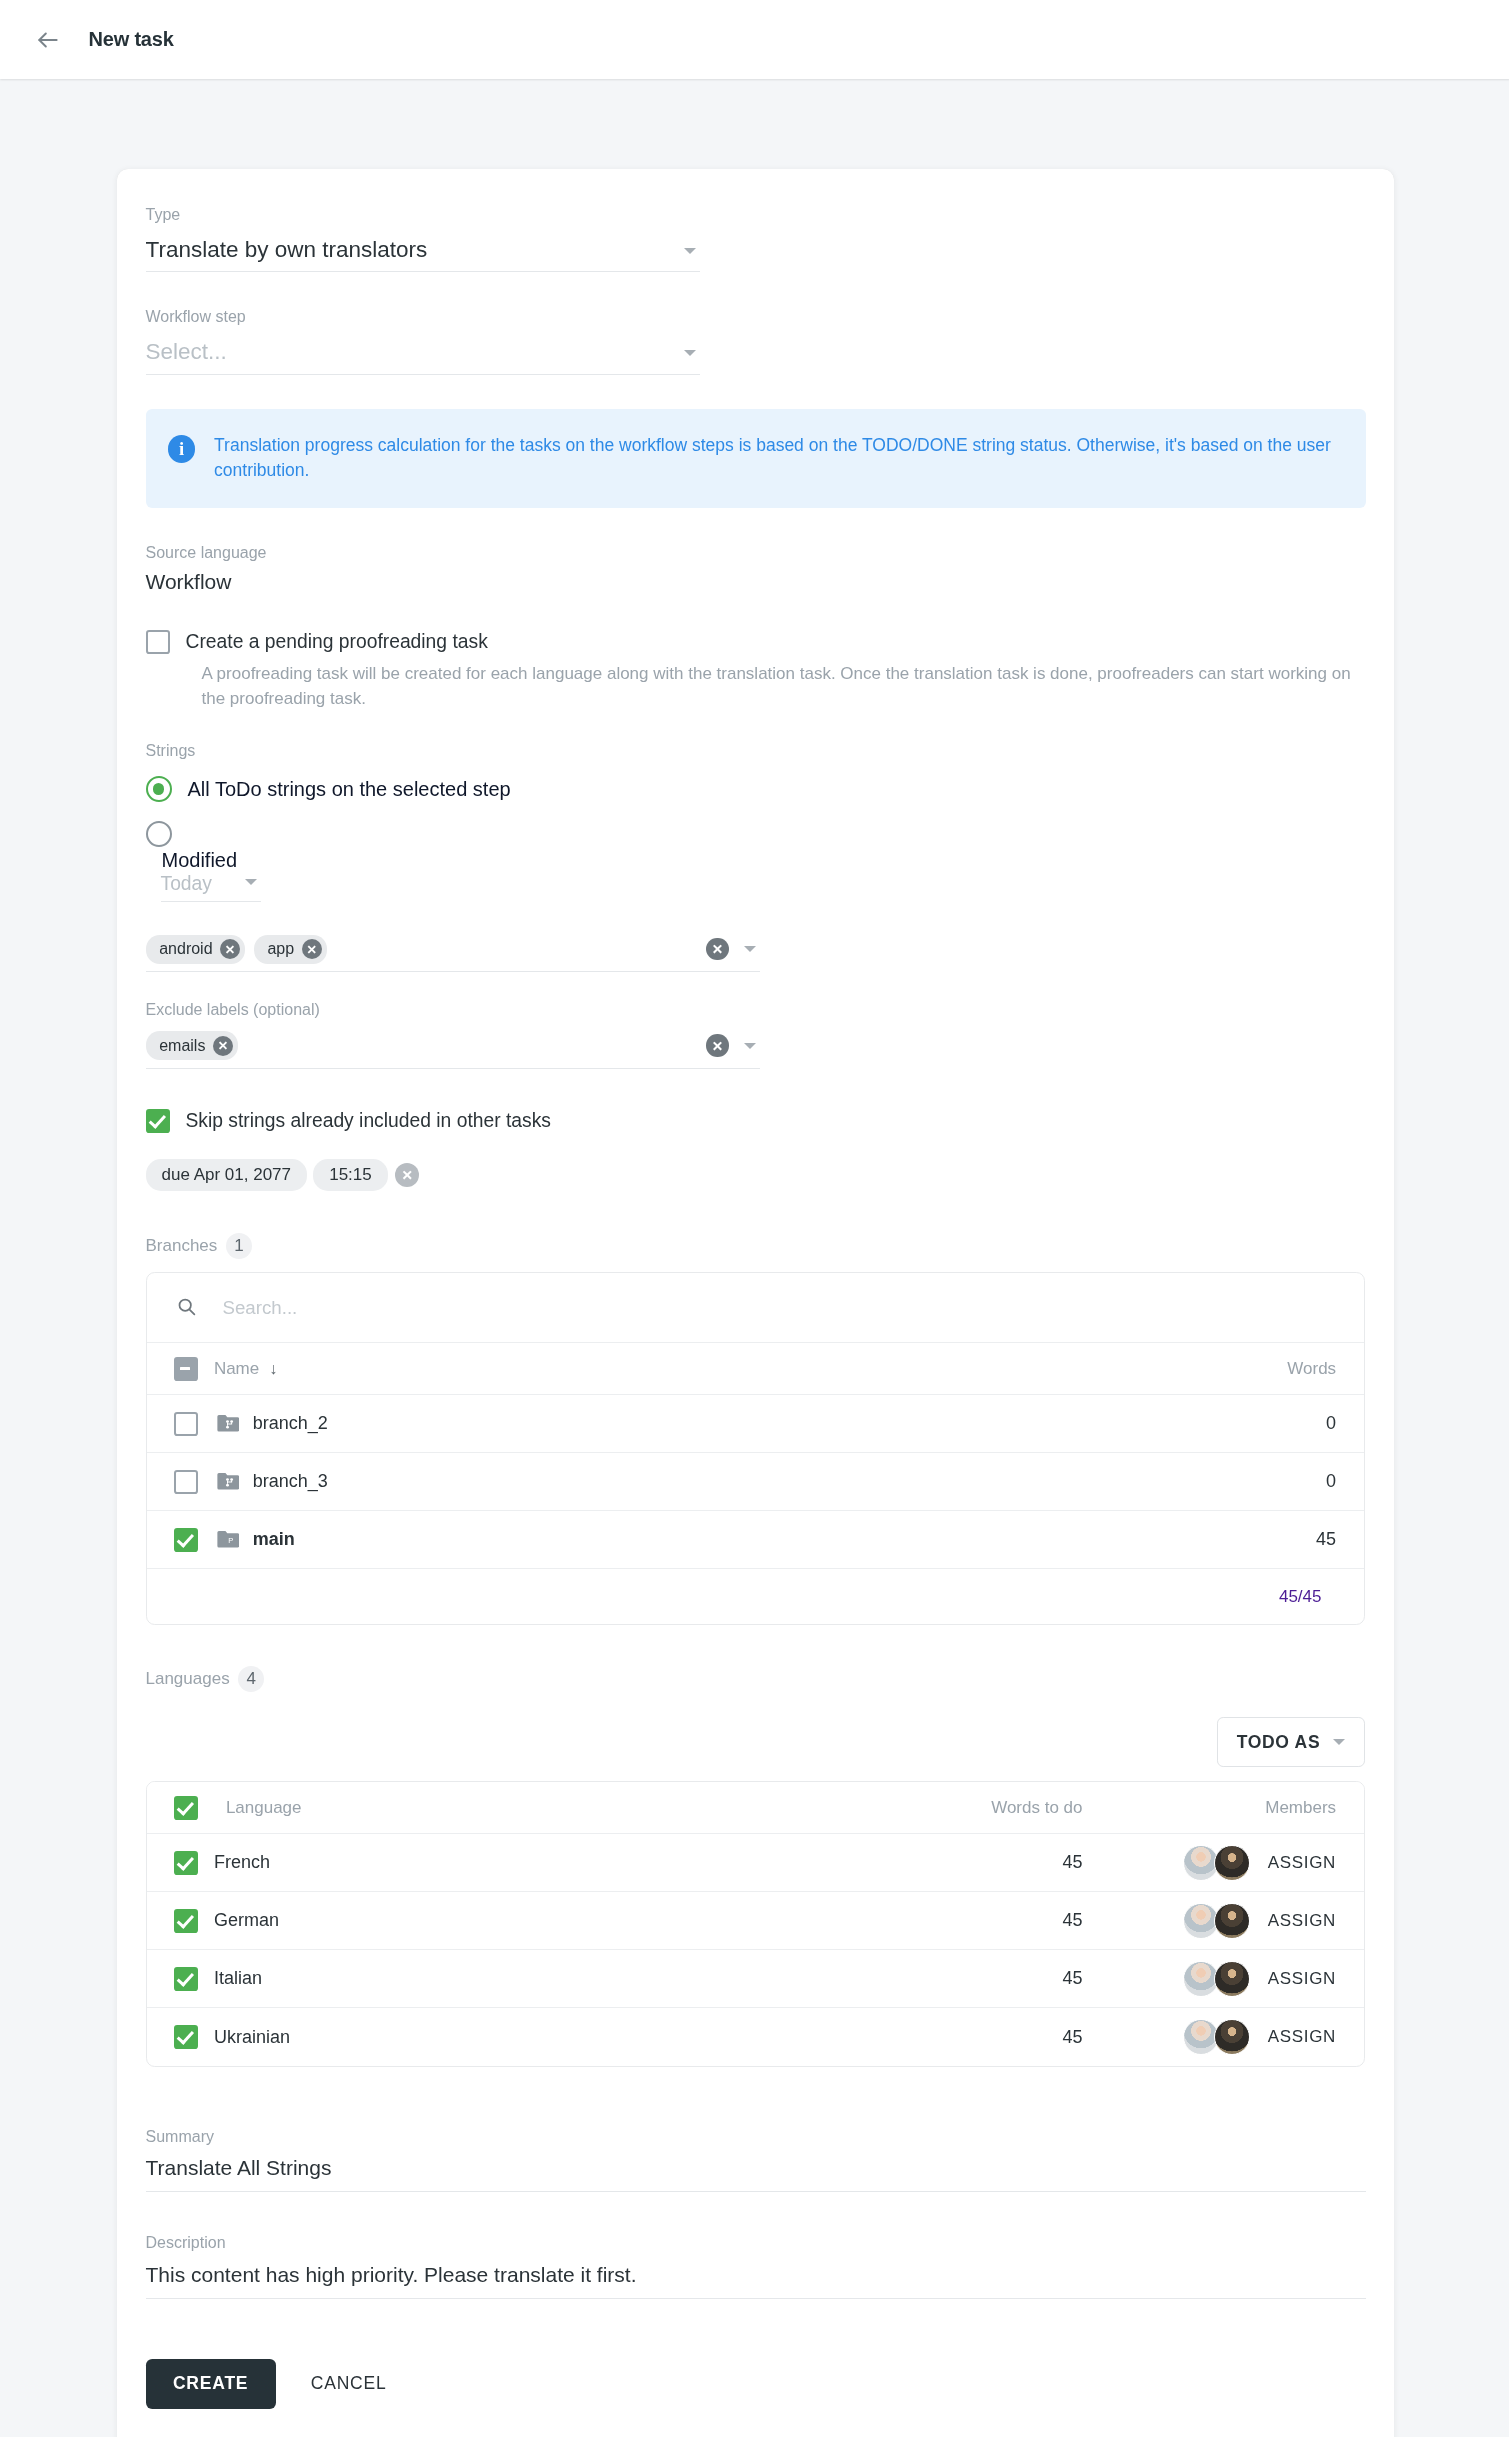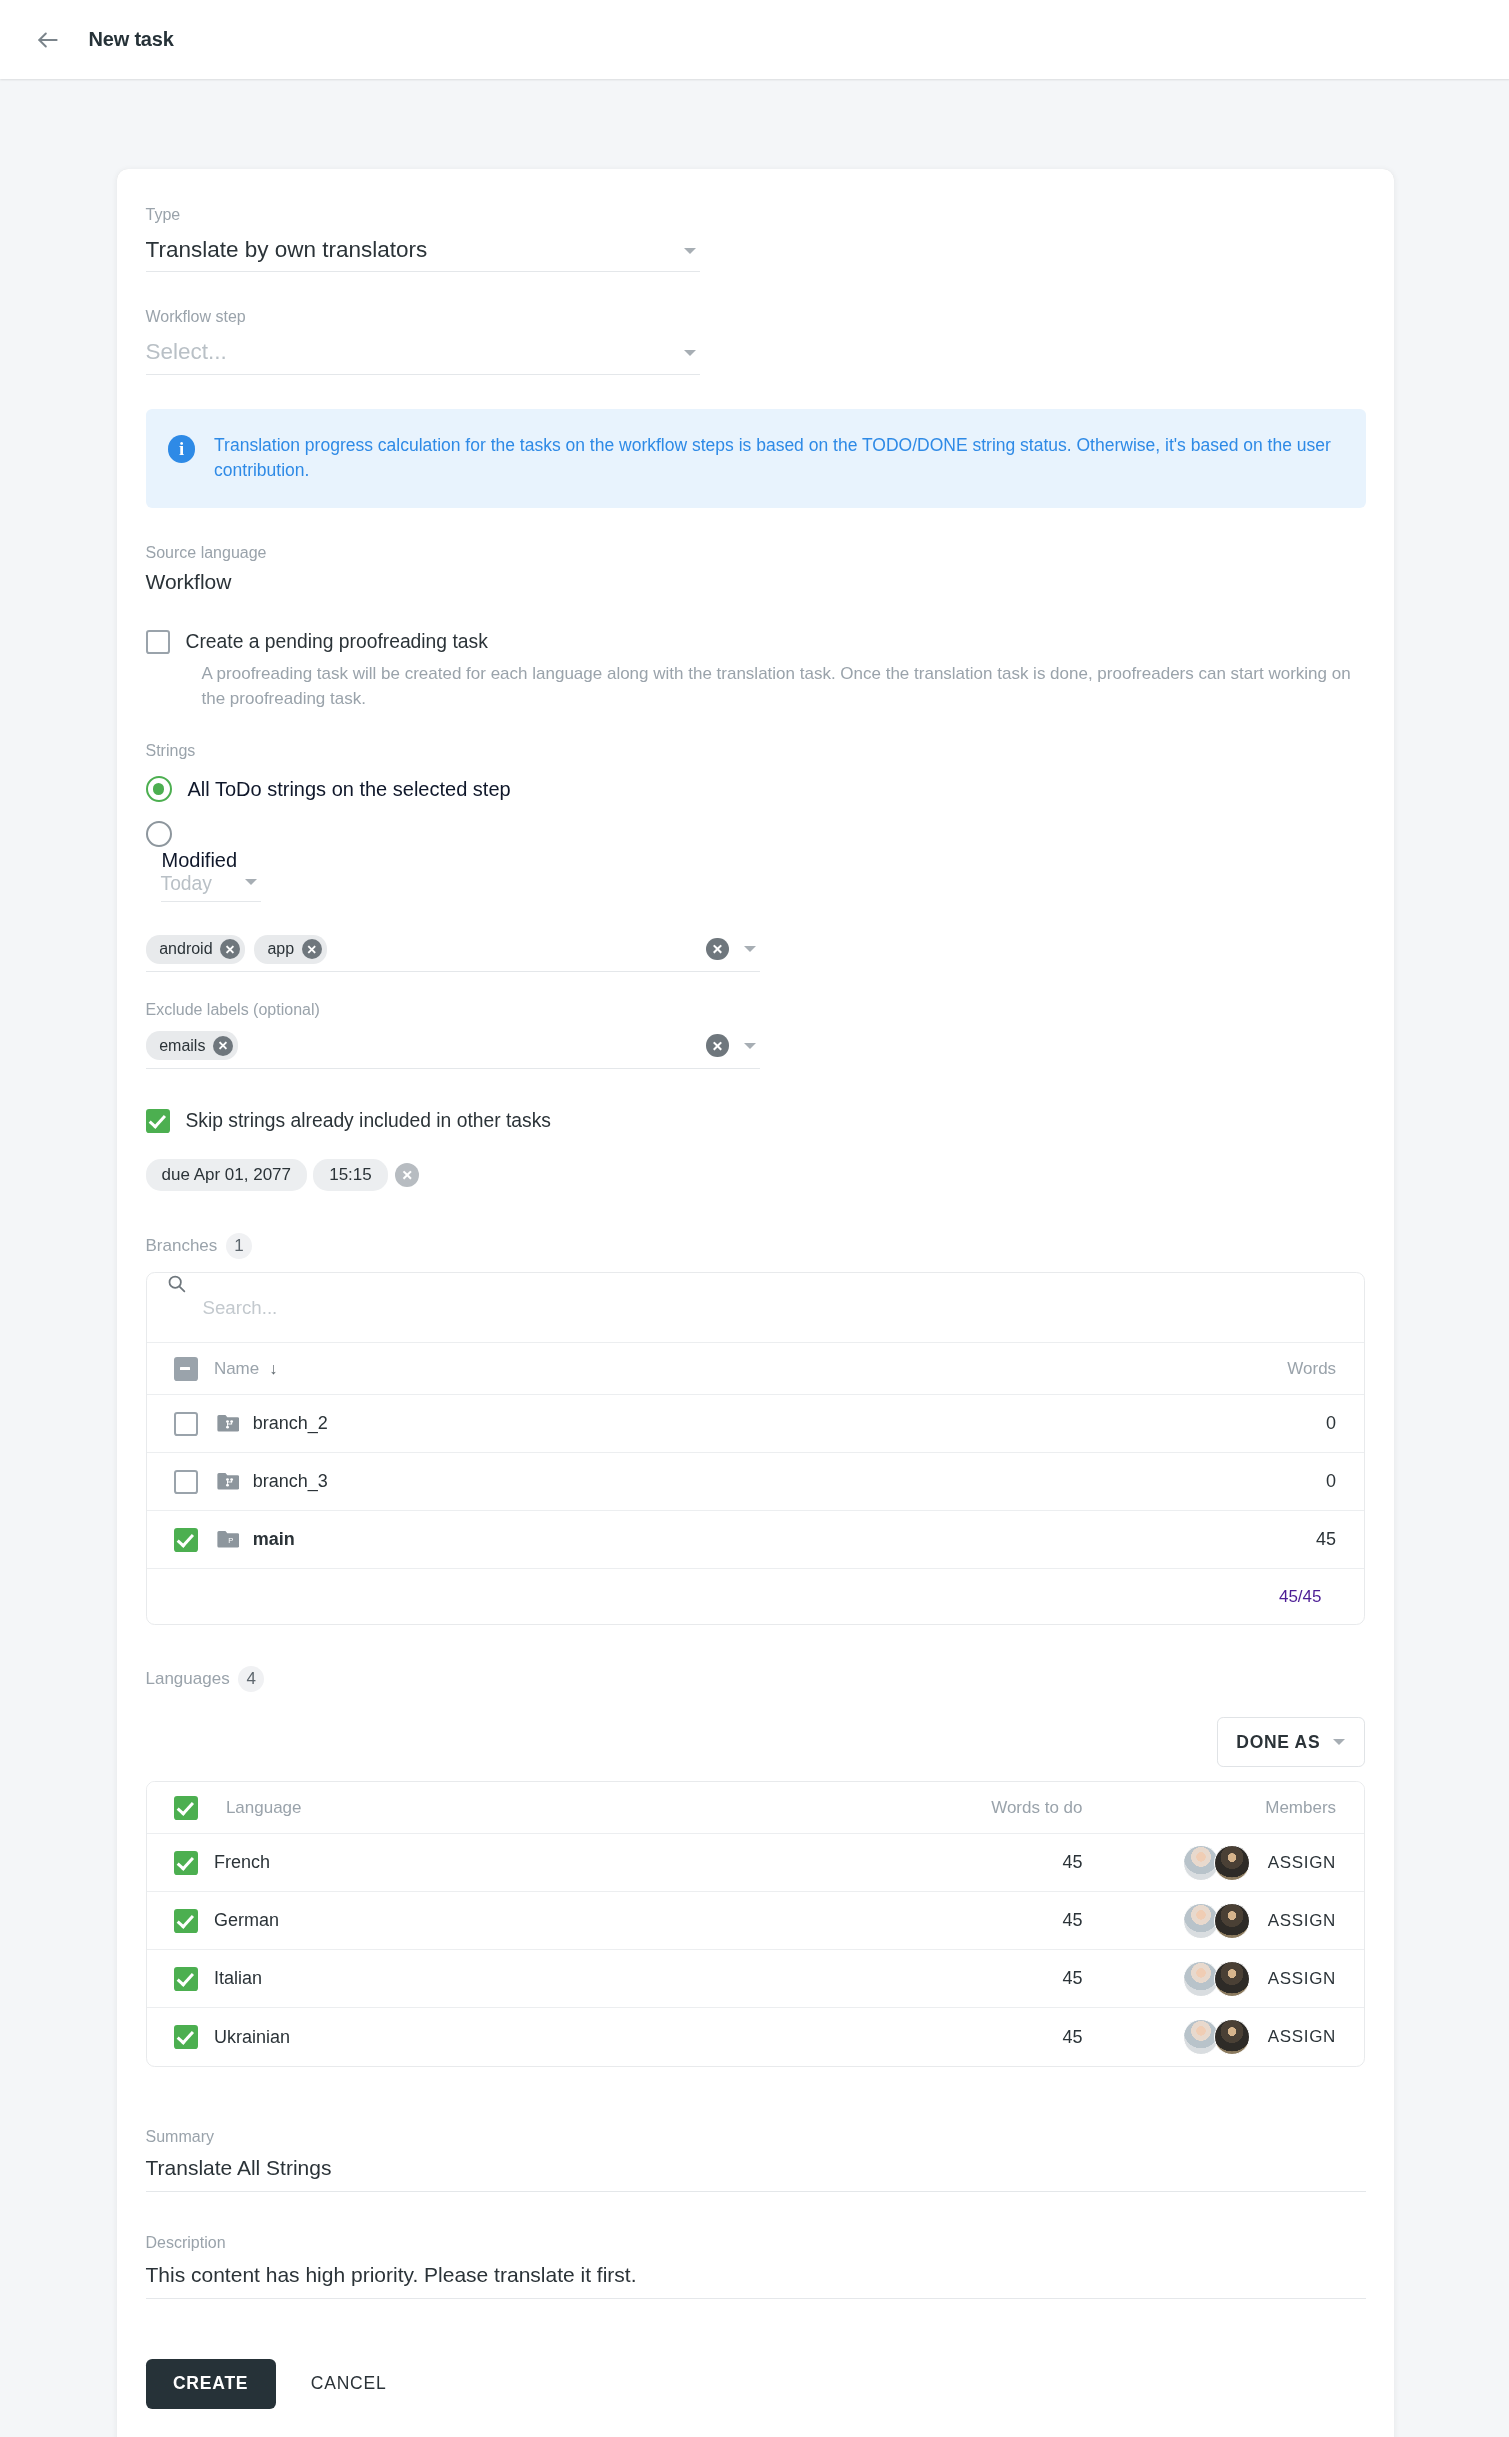--- a/index.html
+++ b/index.html
@@ -291,22 +291,24 @@
   .tbl {
     border: 1.2px solid #e8eaec;
     border-radius: 8.7px;
     overflow: hidden;
     margin-top: 13.7px;
     background: #fff;
   }
   .tbl-search {
     height: 70px;
     display: flex;
-    padding: 0 19px;
+    align-items: center;
+    padding: 0 29px;
     border-bottom: 1.2px solid #eceef0;
+    gap: 10px;
   }
   .tbl-search input {
     border: none; outline: none;
     font-size: 18.7px;
     color: #2b3338;
     margin-left: 16px;
     flex: 1;
     font-family: "Liberation Sans", sans-serif;
     background: transparent;
   }
@@ -604,21 +606,21 @@
       </div>
 
       <div class="block" style="margin-top:41px;">
         <div class="sec-head">
           <span class="sec-title">Languages</span>
           <span class="sec-badge">4</span>
         </div>
 
         <div class="saveas-row">
           <div class="saveas">
-            <span>DONE AS</span>
+            <span>TODO AS</span>
             <span class="caret" style="margin:0;"></span>
           </div>
         </div>
 
         <div class="tbl lang-tbl">
           <div class="tr head">
             <div class="c-lang">
               <div class="cb checked"></div>
               <span class="th nm" style="margin-left:28px;">Language</span>
             </div>

